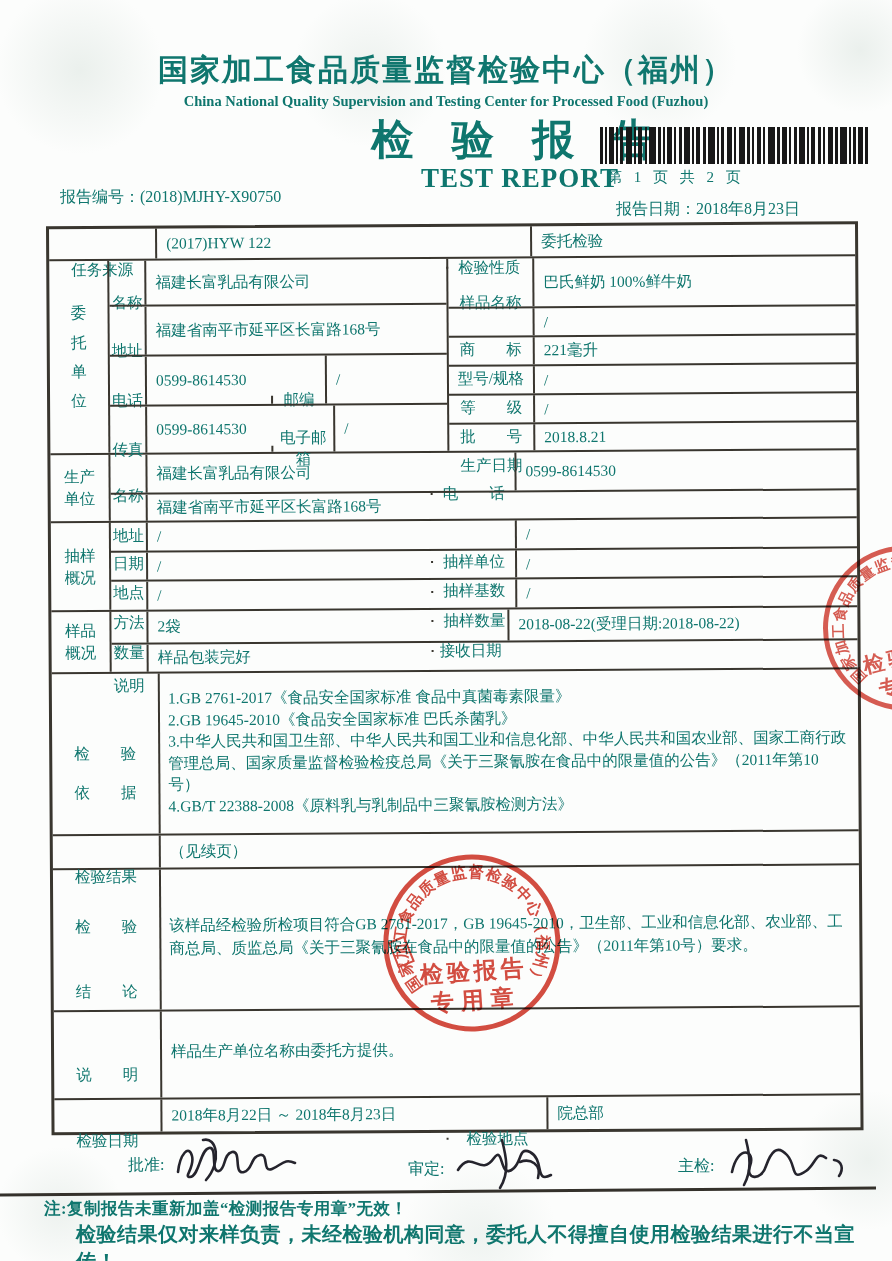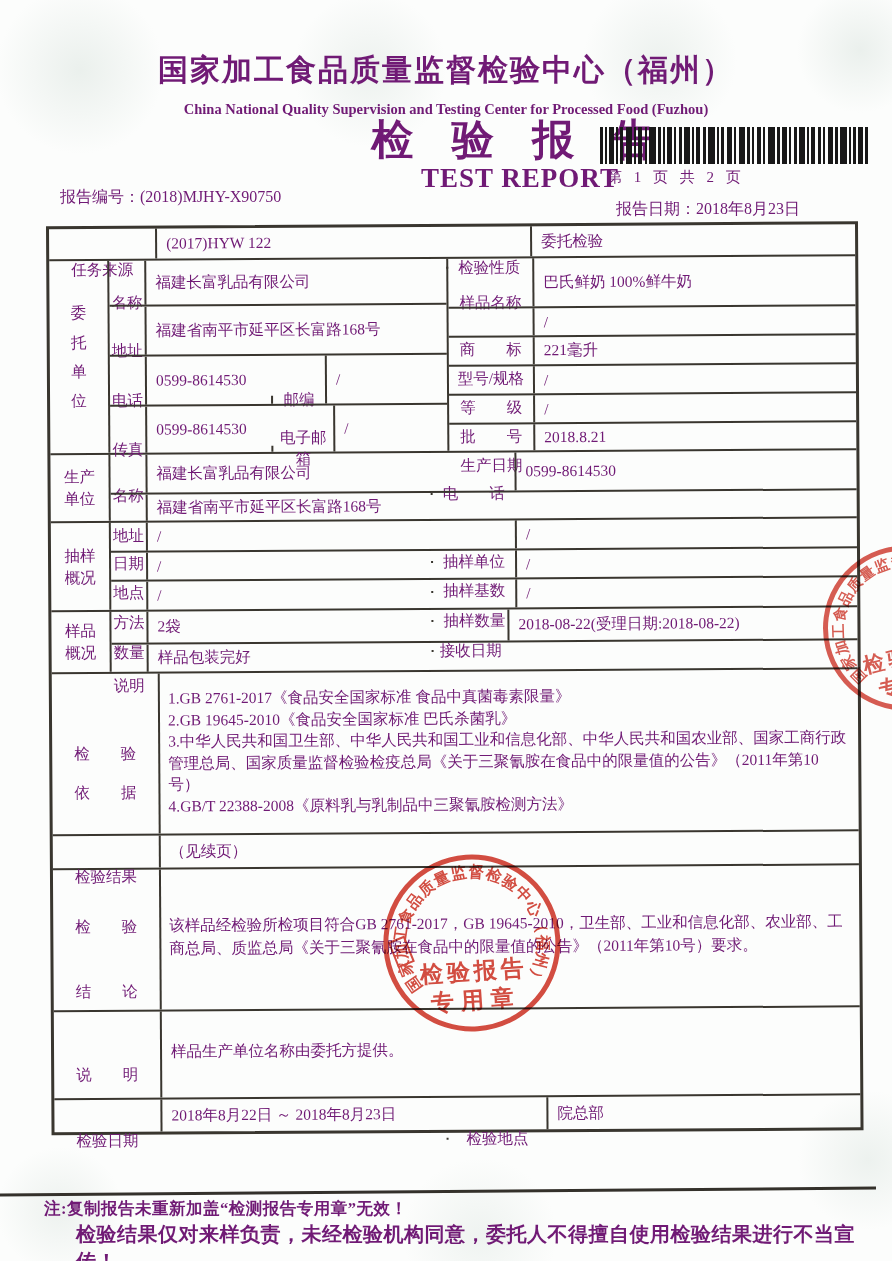--- a/index.html
+++ b/index.html
@@ -1,36 +1,36 @@
 <!DOCTYPE html>
 <html><head>
 <meta charset="utf-8">
 <style>
   html,body{margin:0;padding:0;}
   .page{
     position:relative; width:892px; height:1261px; overflow:hidden;
-    background:#fcfdfc; color:#701a75;
+    background:#fcfdfc; color:#0f766e;
     font-family:"Liberation Serif","DejaVu Serif",serif;
   }
   
   .page::before{
     content:""; position:absolute; inset:0; pointer-events:none;
     background:
       radial-gradient(circle 120px at 80px 70px,  rgba(208,220,213,.4), rgba(208,220,213,0) 70%),
       radial-gradient(circle 110px at 370px 70px, rgba(208,220,213,.35), rgba(208,220,213,0) 70%),
       radial-gradient(circle 110px at 660px 60px, rgba(208,220,213,.35), rgba(208,220,213,0) 70%),
       radial-gradient(circle 90px  at 860px 50px, rgba(208,220,213,.4), rgba(208,220,213,0) 70%),
       radial-gradient(circle 90px  at 60px 1210px,rgba(208,220,213,.35), rgba(208,220,213,0) 70%),
       radial-gradient(circle 110px at 480px 1235px,rgba(208,220,213,.3), rgba(208,220,213,0) 70%),
       radial-gradient(circle 100px at 868px 1160px,rgba(208,220,213,.35), rgba(208,220,213,0) 70%);
   }
   .abs{position:absolute;}
   .center{text-align:center;}
   .org-cn{left:0;right:0;top:50px; font-size:30px; font-weight:bold; letter-spacing:2px;}
-  .org-en{left:0;right:0;top:93px; font-size:14.5px; font-weight:bold;margin-top:8px;}
+  .org-en{left:0;right:0;top:93px; font-size:14.5px; font-weight:bold;}
   .title-cn{left:350px; top:112px; width:340px; text-align:center; font-size:42px; font-weight:bold; letter-spacing:14px;}
   .title-en{left:350px; top:163px; width:340px; text-align:center; font-size:27px; font-weight:bold; letter-spacing:1px;}
   .barcode{left:600px; top:127px;}
   .page-info{left:607px; top:168px; font-size:15px; letter-spacing:4px;}
   .report-no{left:60px; top:187px; font-size:16px;}
   .report-date{left:616px; top:199px; font-size:16px;}
 
   
   .tbl{
     position:absolute; left:46px; top:226px; width:806px;
@@ -305,20 +305,45 @@
     <div class="row" style="height:32px">
       <div class="cell mlab lab">
           <div>检验日期</div>
         </div>
       <div class="cell val bl" style="width:286px">2018年8月22日 ～ 2018年8月23日</div>
       <div class="cell lab bl" style="width:100px">检验地点</div>
       <div class="cell val bl fl1">院总部</div>
     </div>
   </div>
 
+  <div class="abs signrow">
+    <div class="sig" style="left:128px;top:10px">
+      <span>批准:</span>
+      <svg width="132" height="52" viewBox="0 0 132 52">
+        <path class="ink" d="M8,40 C10,22 19,12 22,24 C25,36 13,45 20,45 C29,45 30,18 39,16 C48,14 40,41 49,39 C56,37 53,22 62,20 C72,18 63,43 74,40 C83,38 80,25 90,23 C99,21 92,41 102,37 C112,33 114,26 125,31"></path>
+        <path class="ink" d="M33,8 C47,4 52,30 36,48"></path>
+      </svg>
+    </div>
+    <div class="sig" style="left:408px;top:12px">
+      <span>审定:</span>
+      <svg width="110" height="56" viewBox="0 0 110 56">
+        <path class="ink" d="M8,36 C22,14 30,44 44,24 C54,10 49,48 64,34 C72,26 69,13 80,18 C95,26 84,50 101,41"></path>
+        <path class="ink" d="M52,6 C56,22 60,38 50,54"></path>
+        <path class="ink" d="M70,28 C80,24 92,30 88,44"></path>
+      </svg>
+    </div>
+    <div class="sig" style="left:678px;top:8px">
+      <span>主检:</span>
+      <svg width="130" height="58" viewBox="0 0 130 58">
+        <path class="ink" d="M12,42 C18,14 36,20 30,36 C25,49 41,52 46,36 C51,22 57,14 67,25 C77,36 70,52 86,41 C96,34 96,20 106,28"></path>
+        <path class="ink" d="M26,10 C30,26 32,40 24,55"></path>
+        <path class="ink" d="M114,30 C122,31 124,39 119,46"></path>
+      </svg>
+    </div>
+  </div>
 
   <div class="abs sepline"></div>
   <div class="abs note1">注:复制报告未重新加盖“检测报告专用章”无效！</div>
   <div class="abs note2">检验结果仅对来样负责，未经检验机构同意，委托人不得擅自使用检验结果进行不当宣传！</div>
 
   <div class="stamp" style="left:377px; top:848px; transform:rotate(-4deg)">
     <svg width="190" height="190" viewBox="0 0 190 190">
       <circle class="ring" cx="95" cy="95" r="86" stroke-width="5"></circle>
       <defs>
         <path id="arc1" d="M44.4,137.4 A66,66 0 1 1 145.6,137.4"></path>

